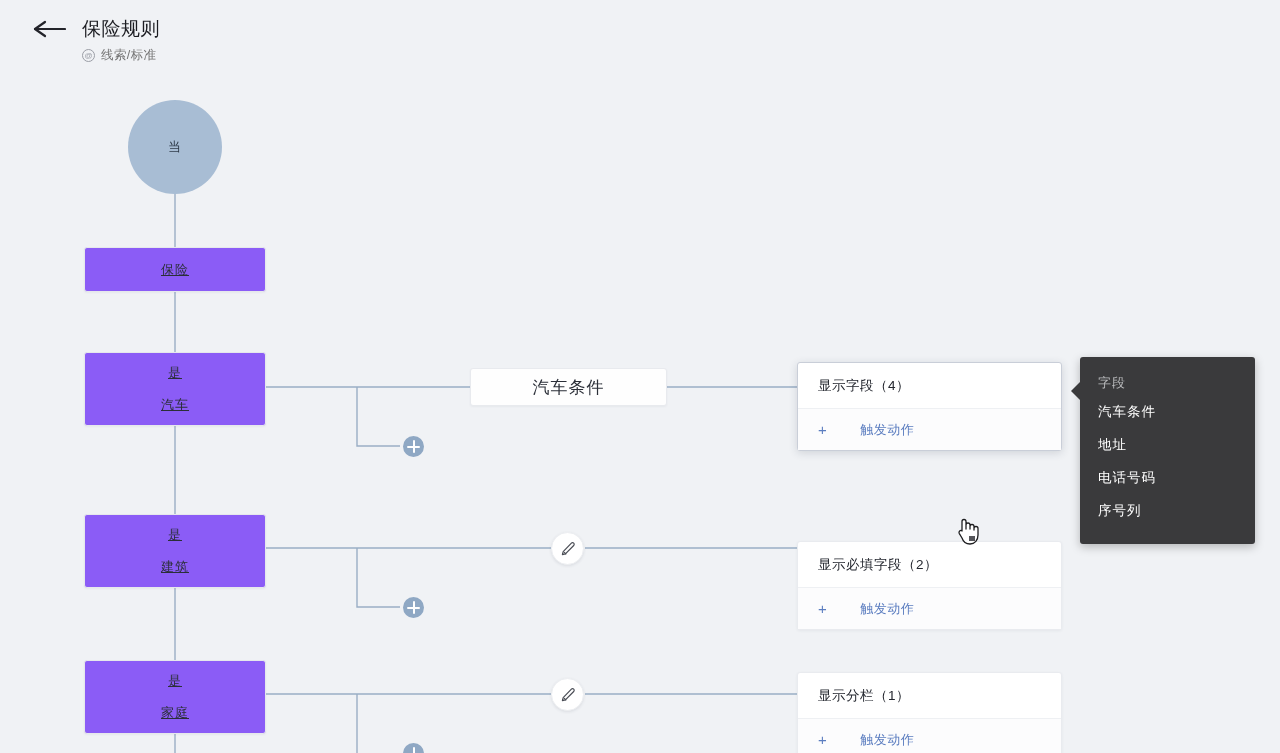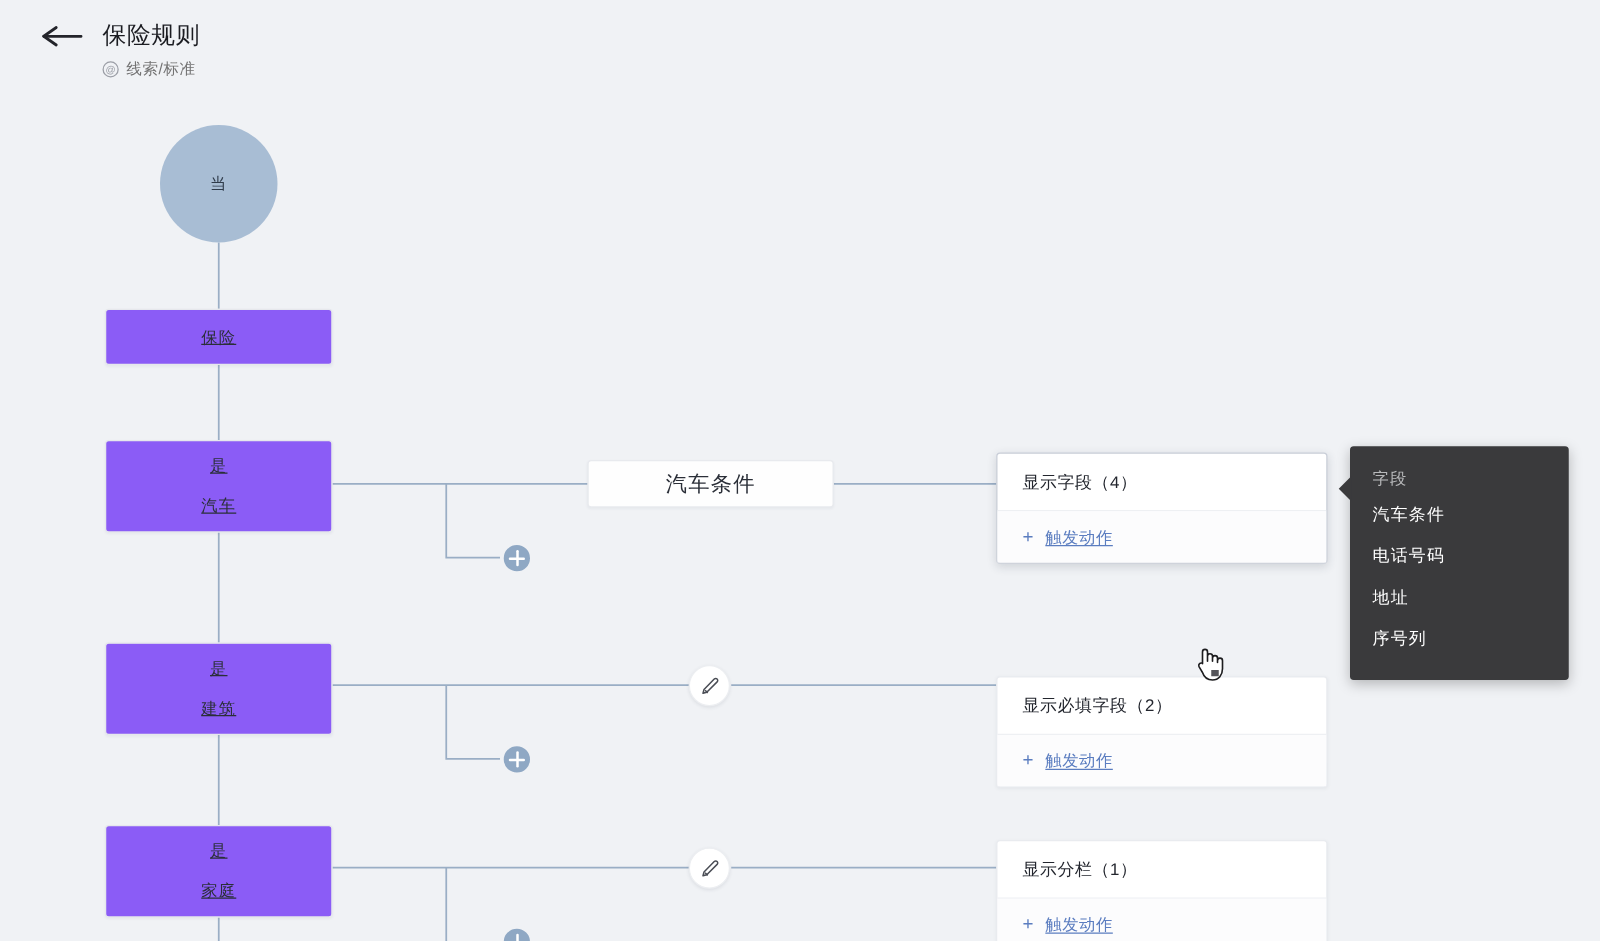--- a/index.html
+++ b/index.html
@@ -121,21 +121,21 @@
     padding: 0 20px; font-size: 13.5px; color: #23262e; letter-spacing: .5px;
   }
   .card-divider { height: 1px; background: #eef0f3; }
   .card-action {
     height: 41px; display: flex; align-items: center;
     padding: 0 20px; gap: 9px;
     font-size: 13px; color: #5b7dc0; letter-spacing: .5px;
     background: #fcfcfd;
   }
   .card-action .plus { font-size: 15px; color: #5b7dc0; line-height: 1; }
-  .card-action .lbl { text-decoration: underline; text-underline-offset: 2px; }
+  .card-action .lbl { text-underline-offset: 2px; margin-left: 24px; }
 
   .card-1 { left: 797px; top: 280px; }
   .card-2 { left: 797px; top: 459px; }
   .card-3 { left: 797px; top: 590px; }
 
   
   .tooltip {
     position: absolute; left: 1080px; top: 275px;
     width: 175px; height: 187px;
     background: #3a3a3c;
@@ -279,22 +279,22 @@
       <div class="card-divider"></div>
       <div class="card-action">
         <span class="plus">+</span>
         <span class="lbl">触发动作</span>
       </div>
     </div>
 
     <div class="tooltip">
       <div class="tt-head">字段</div>
       <div class="tt-item">汽车条件</div>
+      <div class="tt-item">地址</div>
       <div class="tt-item">电话号码</div>
-      <div class="tt-item">地址</div>
       <div class="tt-item">序号列</div>
     </div>
 
     <div class="cursor">
       <svg width="26" height="30" viewBox="0 0 26 30">
         <path d="M7 15 V5.5 a2 2 0 0 1 4 0 V13 V9 a2 2 0 0 1 4 0 v4 V10.5 a2 2 0 0 1 4 0 V14 v-1.5 a2 2 0 0 1 4 0 V19 c0 5-3 9-8 9 -5 0-7-3-8-6 L4.2 17.3 a2 2 0 0 1 2.8-2.6 Z" fill="#ffffff" stroke="#1d1d1f" stroke-width="1.3" stroke-linejoin="round"></path>
         <rect x="14" y="20" width="6" height="5" fill="#55555a"></rect>
       </svg>
     </div>
 

